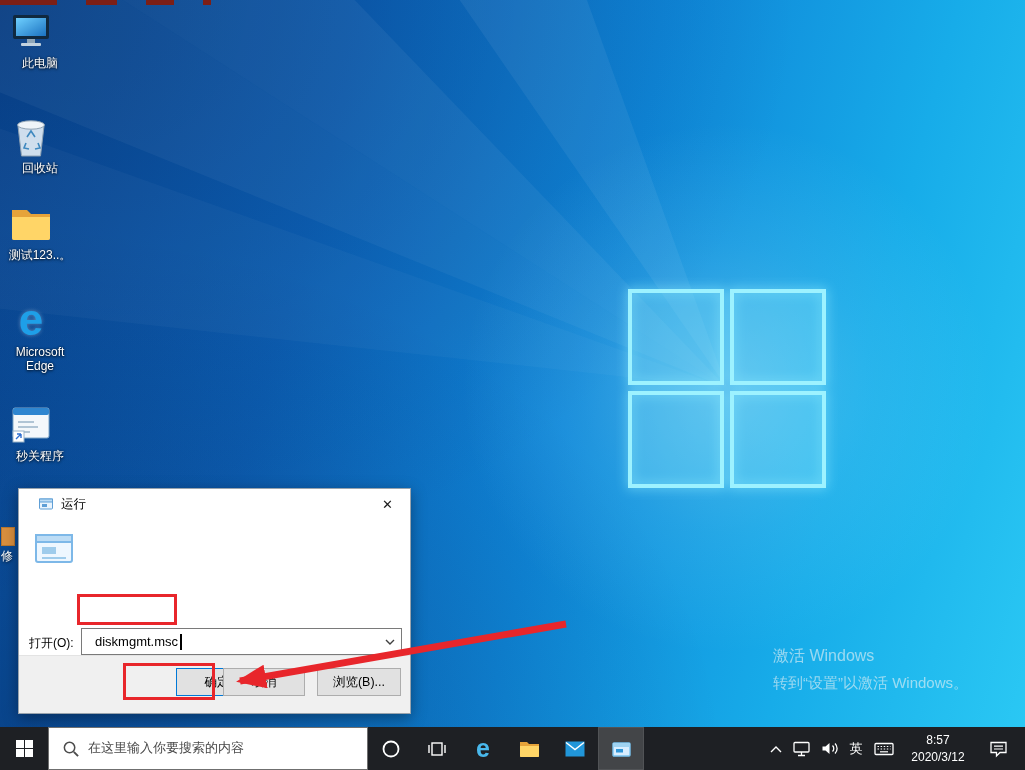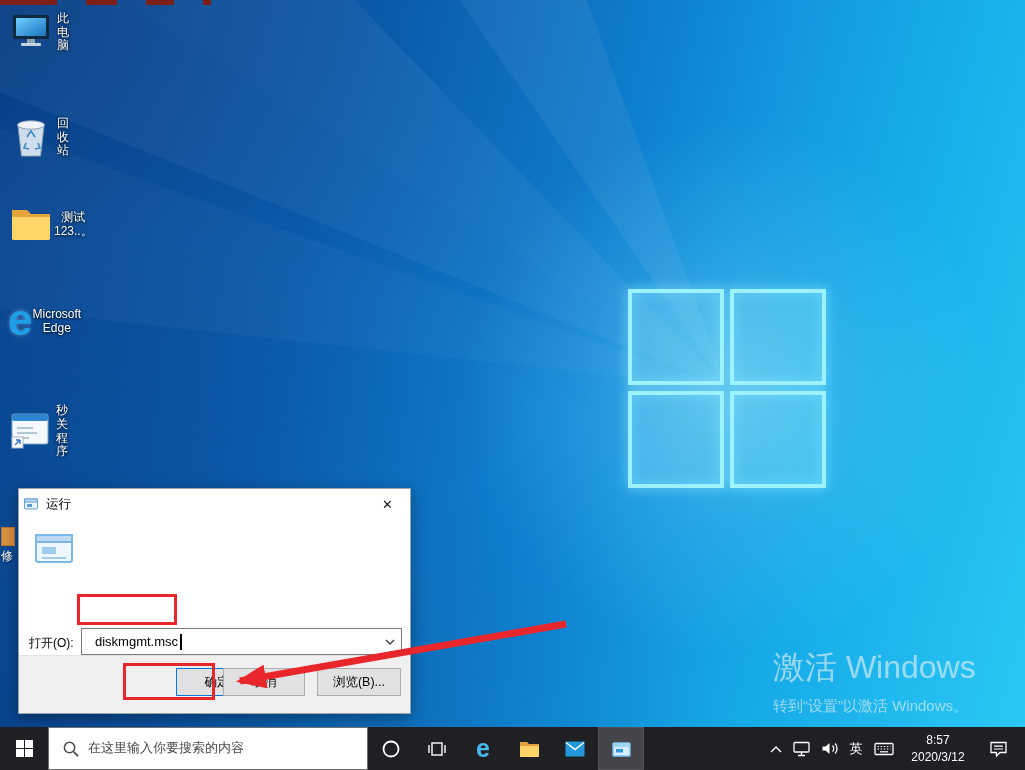--- a/index.html
+++ b/index.html
@@ -13,40 +13,40 @@
       radial-gradient(ellipse at 0% 0%, rgba(0,18,60,0.30), rgba(0,0,0,0) 55%),
       radial-gradient(ellipse at 0% 100%, rgba(0,10,45,0.30), rgba(0,0,0,0) 50%),
       linear-gradient(105deg,#0b4fa0 0%,#0d65bd 30%,#0f86d8 55%,#17ace9 78%,#2bc9f4 100%);
   }
   .wallpaper-svg { position:absolute; inset:0; z-index:1; pointer-events:none; }
 
   
   .artifact { position:absolute; top:0; height:5px; background:#7c1f16; z-index:70; }
 
   
-  .desk-item { position:absolute; left:8px; width:64px; display:flex; flex-direction:row;
-    align-items:center; z-index:5; cursor:default; }
+  .desk-item { position:absolute; left:8px; width:64px; display:flex; flex-direction:column;
+    z-index:5; cursor:default; }
   .desk-item .glyph { width:46px; height:46px; display:flex; align-items:center; justify-content:center; }
   .desk-item .lbl { margin-top:3px; font-size:12px; color:#fff; text-align:center; line-height:1.15;
     text-shadow:0 1px 3px rgba(0,0,0,.8), 0 0 2px rgba(0,0,0,.6); }
   .edge-e { font-size:44px; font-weight:bold; color:#1e9fe8; line-height:1;
     text-shadow:0 0 4px rgba(255,255,255,.35); }
   .hidden-icon { position:absolute; left:1px; top:527px; z-index:4; width:18px; text-align:left; }
   .hidden-icon .sliver { width:14px; height:19px; background:#d98f3f; border:1px solid #b9772f; }
   .hidden-icon .lbl { font-size:12px; color:#fff; text-shadow:0 1px 3px rgba(0,0,0,.8); margin-top:2px; }
 
   
   .watermark { position:absolute; left:773px; top:646px; z-index:6; color:rgba(238,243,245,0.60); }
-  .watermark .l1 { font-size:32px; }
+  .watermark .l1 { font-size:16px; }
   .watermark .l2 { font-size:15px; margin-top:7px; }
 
   
   .run-dialog { position:absolute; left:18px; top:488px; width:393px; height:226px; z-index:20;
     background:#fff; border:1px solid #99a3ad; box-shadow:0 4px 14px rgba(0,0,0,.35); font-size:12px; color:#000; }
-  .dlg-titlebar { height:30px; display:flex; align-items:center; padding-left:4px; }
+  .dlg-titlebar { height:30px; display:flex; align-items:center; padding-left:19px; }
   .dlg-title { margin-left:7px; font-size:12.5px; }
   .dlg-close { margin-left:auto; width:45px; height:29px; display:flex; align-items:center;
     justify-content:center; font-size:13px; color:#1a1a1a; cursor:default; }
   .dlg-body { position:relative; height:138px; }
   .dlg-icon { position:absolute; left:14px; top:10px; }
   .dlg-desc { position:absolute; left:60px; top:12px; width:318px; line-height:1.6; font-size:12px; }
   .dlg-open-label { position:absolute; left:10px; top:116px; font-size:12px; }
   .dlg-combo { position:absolute; left:62px; top:109px; width:321px; height:27px; background:#fff;
     border:1px solid #7a7a7a; display:flex; align-items:center; padding-left:13px; }
   .combo-text { font-size:13px; }

